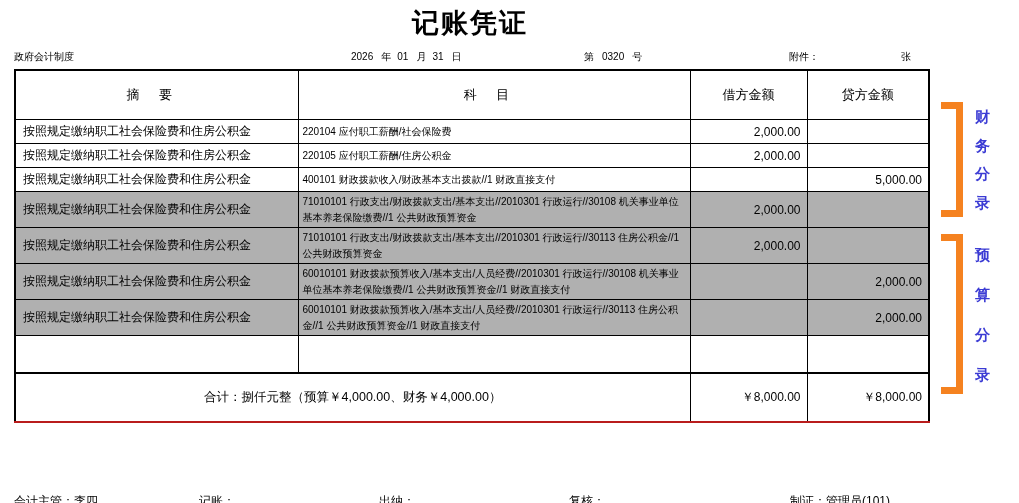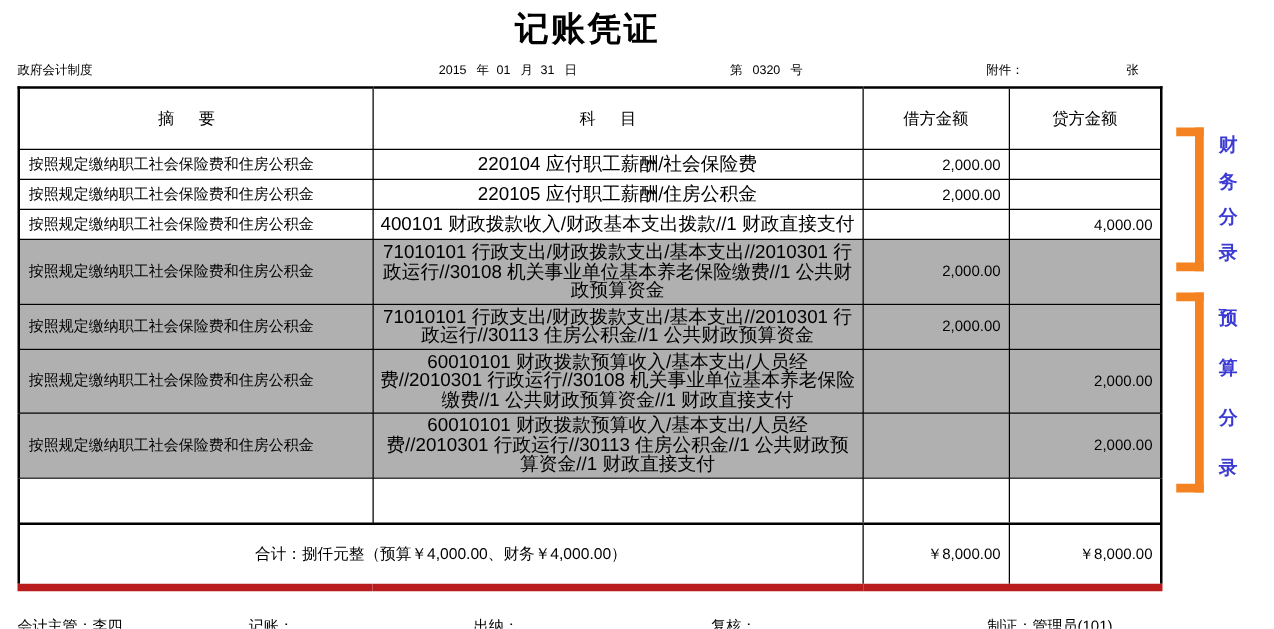--- a/index.html
+++ b/index.html
@@ -75,40 +75,39 @@
   .hdr .sp { letter-spacing: 8px; padding-left: 8px; }
 
   .voucher td.abstract {
     padding: 3px 6px 3px 7px;
     font-size: 12px;
     line-height: 17px;
     border-left: 2px solid #000;
   }
   .voucher td.subject {
     padding: 2px 4px 2px 4px;
-    font-size: 15px;
+    font-size: 10px;
     line-height: 15.5px;
-    text-align: center;
   }
   .voucher td.amt {
     text-align: right;
     padding: 3px 6px 3px 3px;
     font-size: 12px;
     font-family: "Liberation Sans", "DejaVu Sans", sans-serif;
   }
   .voucher td.amt.last { border-right: 2px solid #000; }
 
   tr.entry-fin td { background: #ffffff; }
   tr.entry-bud td { background: #b0b0b0; }
 
   tr.blank td { height: 37px; background: #ffffff; }
 
   tr.total td {
     border-top: 2px solid #000;
-    border-bottom: 6px solid #b91c1c;
+    border-bottom: 2px solid #b91c1c;
     height: 44px;
   }
   tr.total td.total-text {
     text-align: center;
     font-size: 12.5px;
     border-left: 2px solid #000;
   }
   tr.total td.amt.last { border-right: 2px solid #000; }
 
   
@@ -157,21 +156,21 @@
 </style>
 </head>
 <body>
 
 <div class="doc-title">记账凭证</div>
 
 <div class="meta-row">
   <span class="meta-system">政府会计制度</span>
 
   <span class="meta-date">
-    <span>2015</span><span class="lbl">年</span><span>01</span><span class="lbl">月</span><span>31</span><span class="lbl">日</span>
+    <span>2026</span><span class="lbl">年</span><span>01</span><span class="lbl">月</span><span>31</span><span class="lbl">日</span>
   </span>
 
   <span class="meta-no">
     <span>第</span><span class="num">0320</span><span>号</span>
   </span>
 
   <span class="meta-attach">
     <span>附件：</span>
     <span class="sheets">张</span>
   </span>
@@ -202,21 +201,21 @@
       <tr class="entry-fin">
         <td class="abstract">按照规定缴纳职工社会保险费和住房公积金</td>
         <td class="subject">220105 应付职工薪酬/住房公积金</td>
         <td class="amt">2,000.00</td>
         <td class="amt last"></td>
       </tr>
       <tr class="entry-fin">
         <td class="abstract">按照规定缴纳职工社会保险费和住房公积金</td>
         <td class="subject">400101 财政拨款收入/财政基本支出拨款//1 财政直接支付</td>
         <td class="amt"></td>
-        <td class="amt last">4,000.00</td>
+        <td class="amt last">5,000.00</td>
       </tr>
       <tr class="entry-bud">
         <td class="abstract" style="background: rgb(176, 176, 176);">按照规定缴纳职工社会保险费和住房公积金</td>
         <td class="subject" style="background: rgb(176, 176, 176);">71010101 行政支出/财政拨款支出/基本支出//2010301 行政运行//30108 机关事业单位基本养老保险缴费//1 公共财政预算资金</td>
         <td class="amt" style="background: rgb(176, 176, 176);">2,000.00</td>
         <td class="amt last" style="background: rgb(176, 176, 176);"></td>
       </tr>
       <tr class="entry-bud">
         <td class="abstract" style="background: rgb(176, 176, 176);">按照规定缴纳职工社会保险费和住房公积金</td>
         <td class="subject" style="background: rgb(176, 176, 176);">71010101 行政支出/财政拨款支出/基本支出//2010301 行政运行//30113 住房公积金//1 公共财政预算资金</td>

